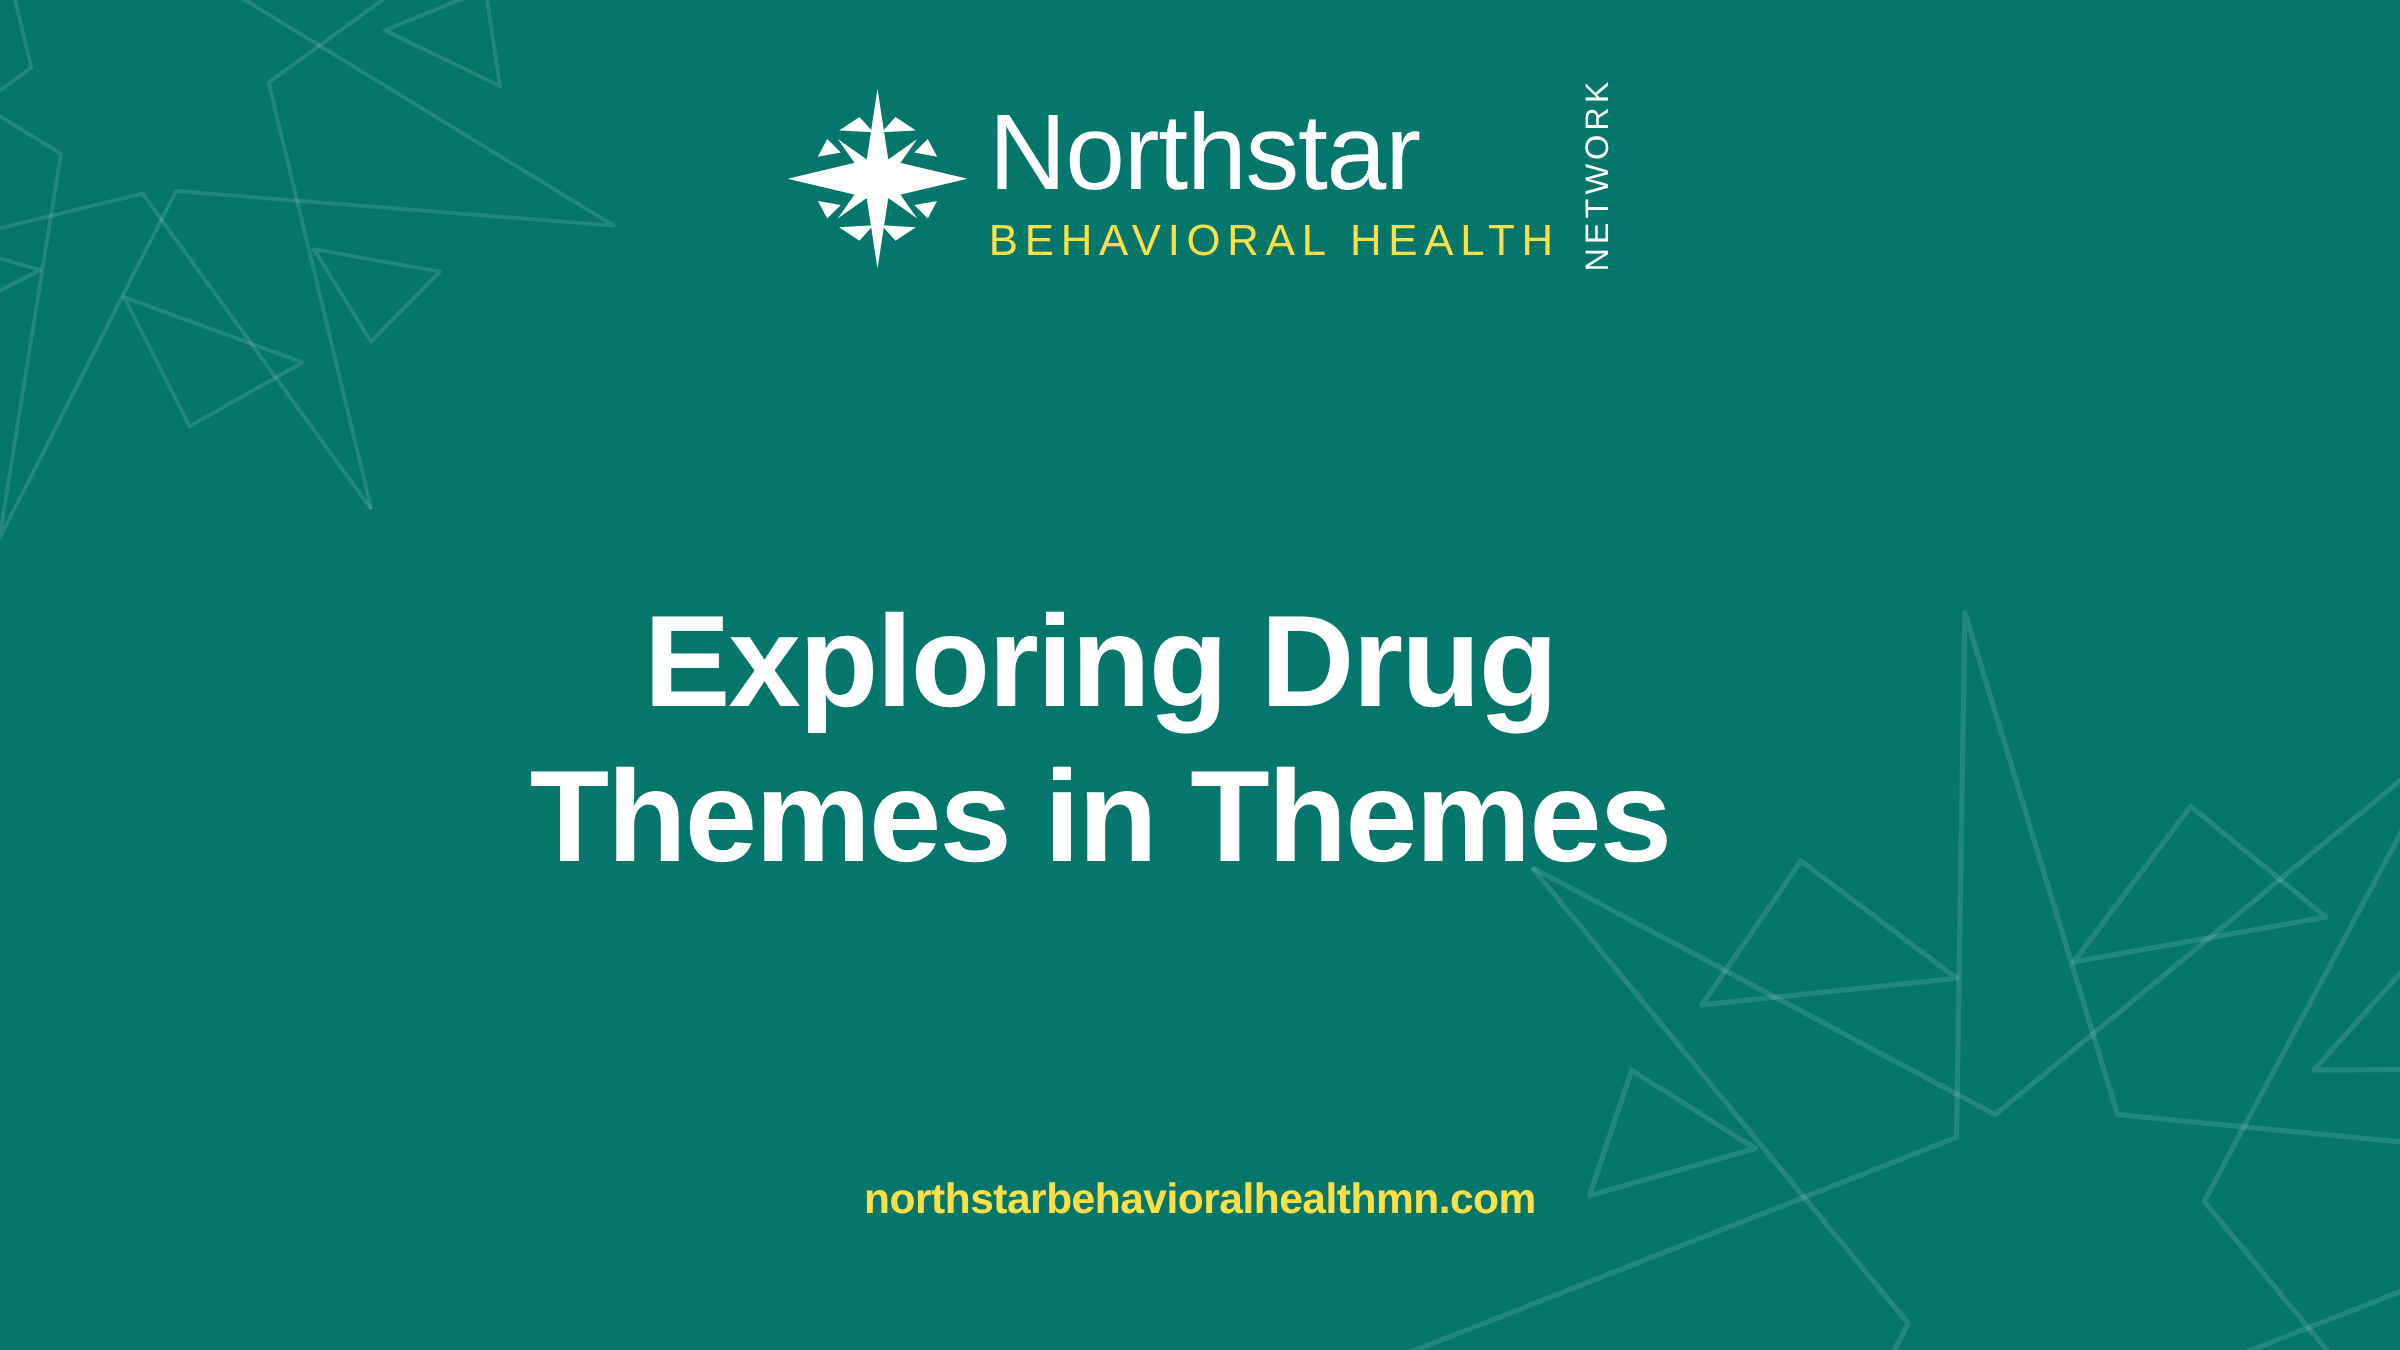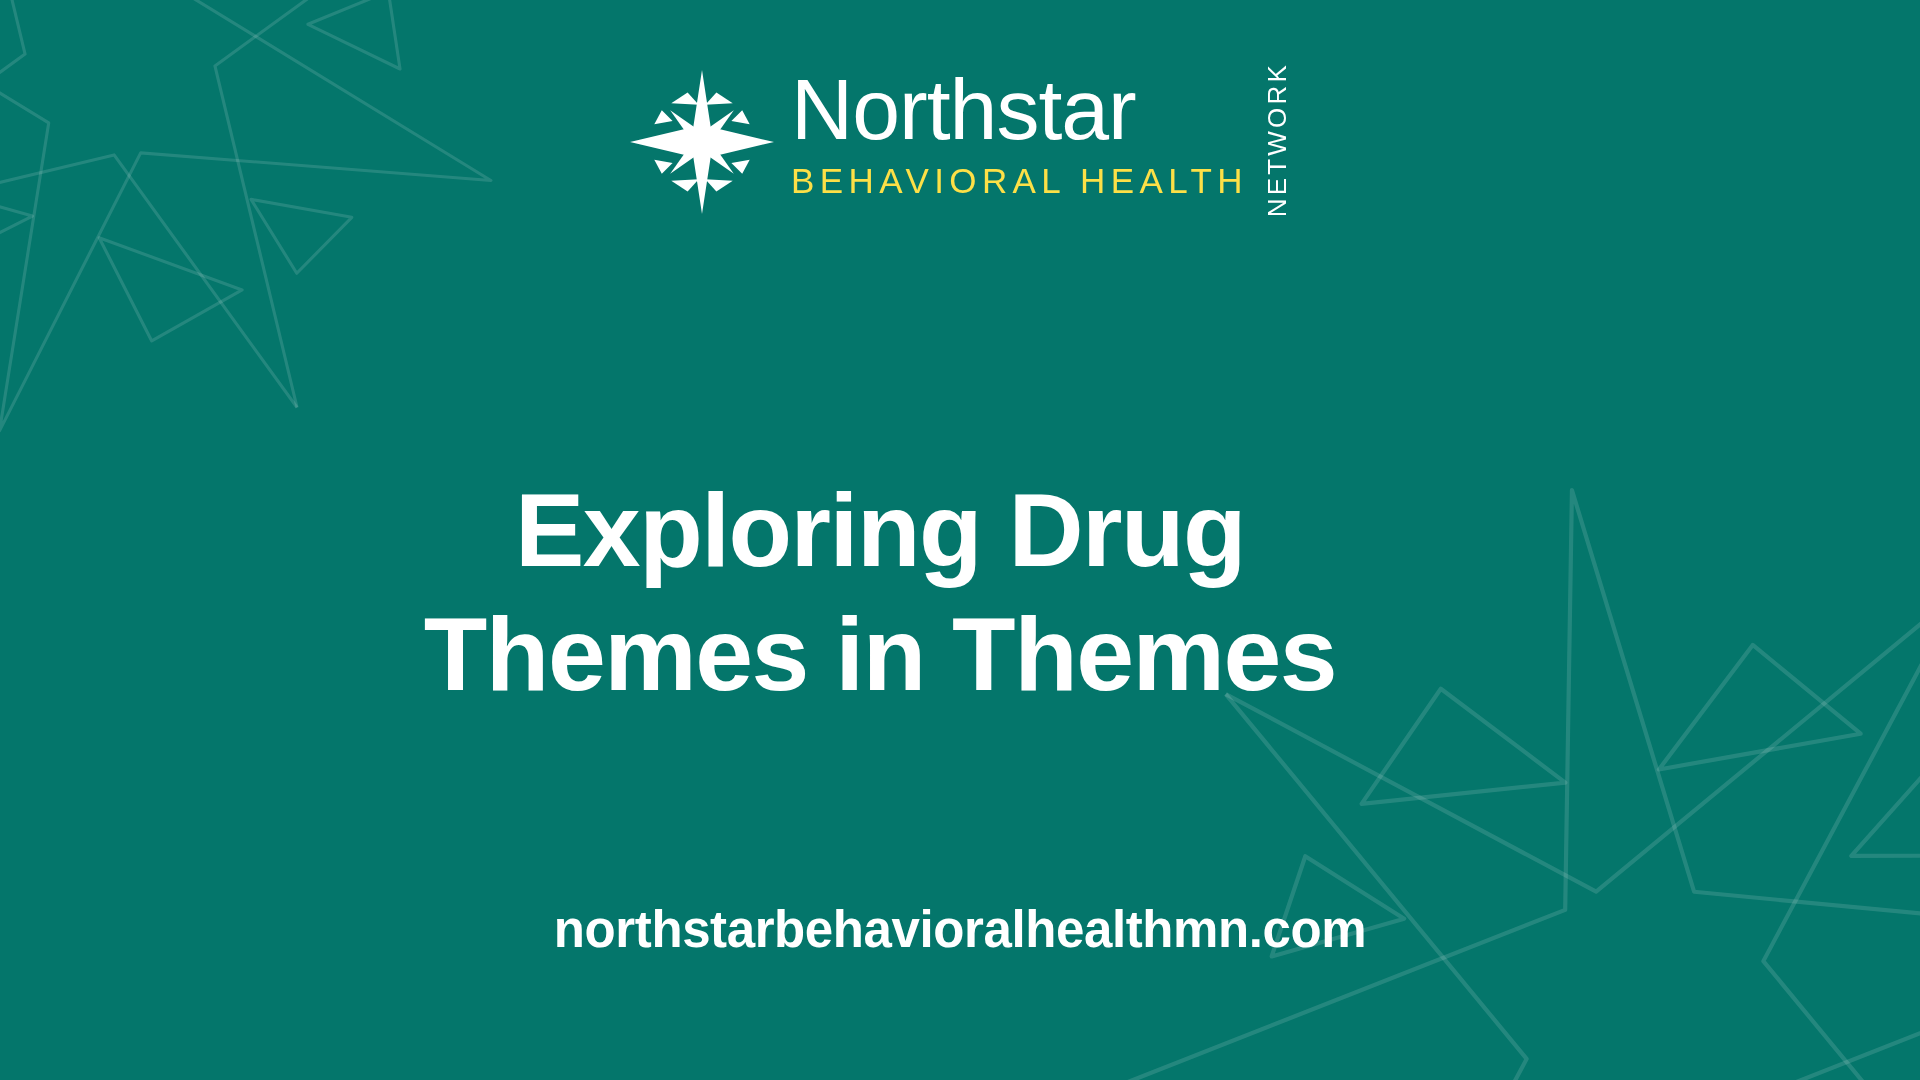--- a/index.html
+++ b/index.html
@@ -29,21 +29,21 @@
     position: absolute;
     left: 0;
     top: 62px;
     width: 1920px;
     display: flex;
     justify-content: center;
     align-items: flex-start;
   }
   .logo-inner {
     display: flex;
-    align-items: flex-start;
+    align-items: center;
   }
   #logo-mark {
     width: 150px;
     height: 160px;
     flex: 0 0 auto;
     margin-right: 14px;
   }
   .logo-words {
     display: flex;
     flex-direction: column;
@@ -97,25 +97,25 @@
     letter-spacing: -1.5px;
     padding: 0 300px;
     box-sizing: border-box;
   }
   #headline .hl-line { display: block; }
 
   
   #footer-url {
     position: absolute;
     left: 0;
-    top: 900px;
+    top: 940px;
     width: 1920px;
     text-align: center;
-    color: #ffffff;
-    font-size: 51px;
+    color: #fde047;
+    font-size: 34px;
     font-weight: 700;
     letter-spacing: -0.4px;
   }
 </style>
 </head>
 <body style="background: rgb(4, 118, 107);">
 
 <svg id="bg-pattern" viewBox="0 0 1920 1080" width="1920" height="1080" xmlns="http://www.w3.org/2000/svg">
   <defs>
 

